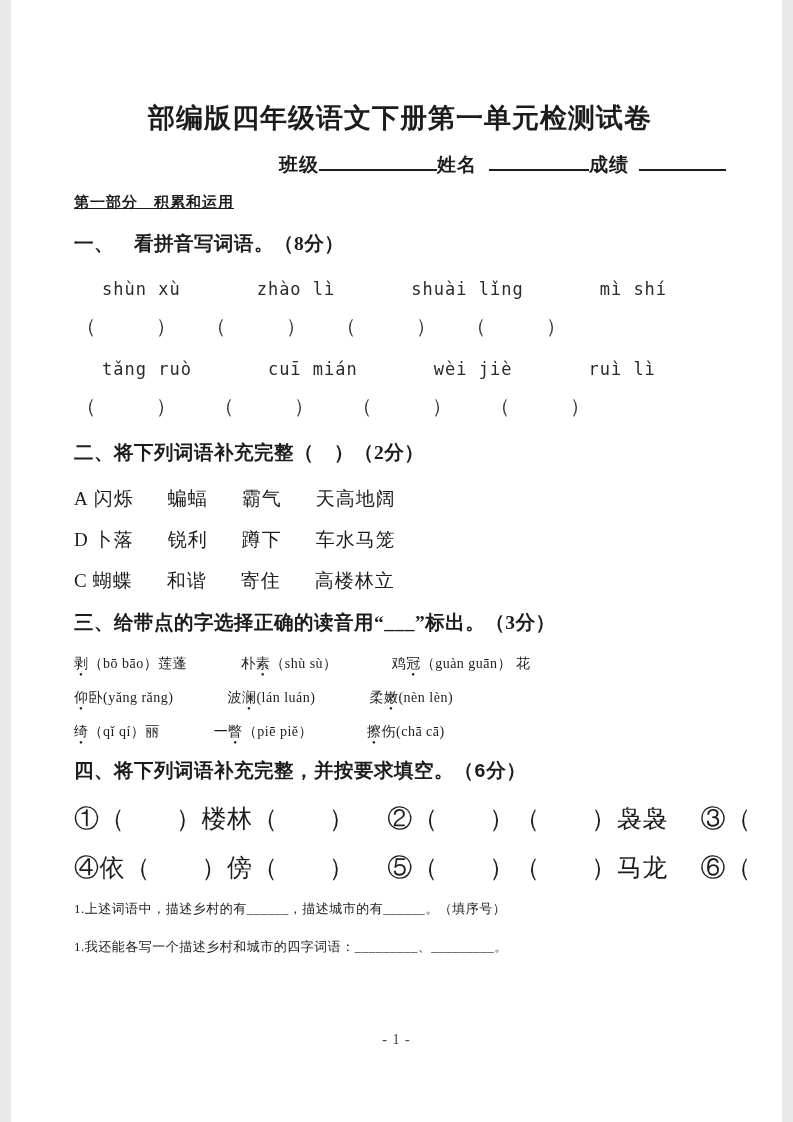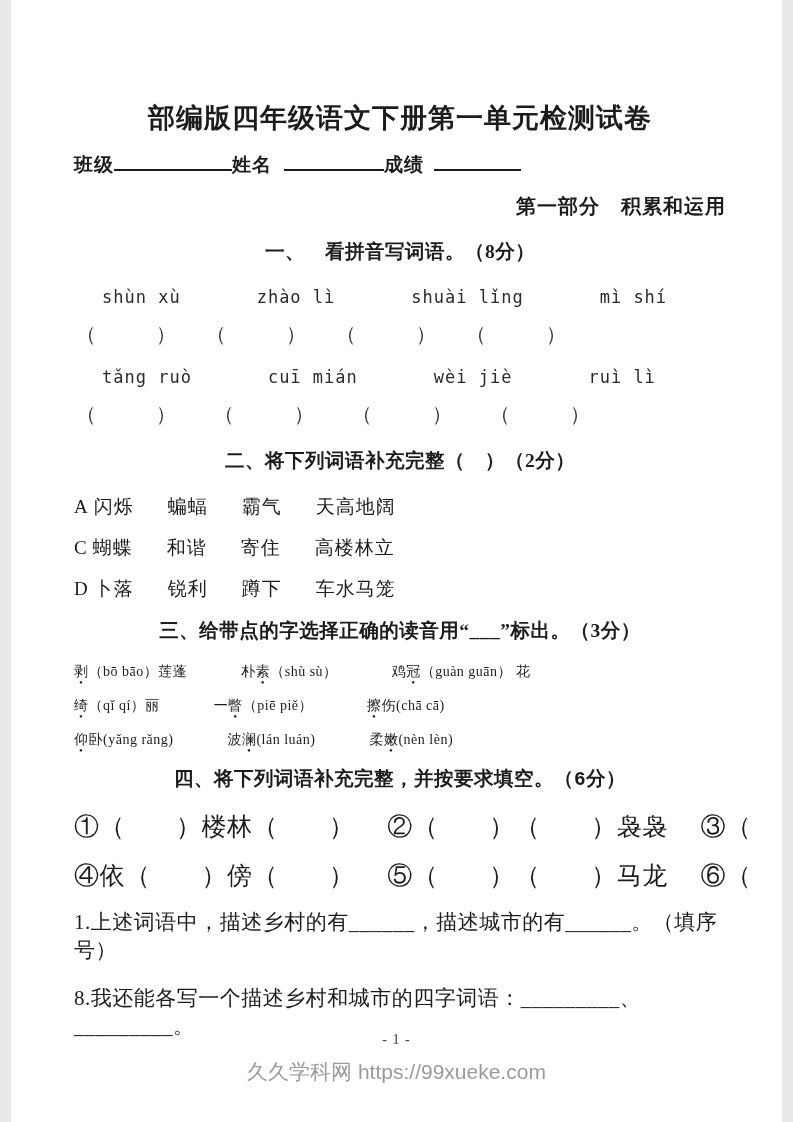--- a/index.html
+++ b/index.html
@@ -6,28 +6,28 @@
   html,body { background:#e9e9e9; }
   .page {
     width:771px; height:1122px; margin:0 auto; background:#ffffff;
     font-family:"Liberation Serif","DejaVu Serif",serif;
     color:#1c1c1c; position:relative; overflow:hidden;
   }
   .content { padding:100px 56px 0 63px; }
 
   .title { font-size:27px; font-weight:bold; text-align:center; letter-spacing:1px; margin-bottom:16px; }
 
-  .fields { font-size:19px; font-weight:bold; text-align:left; margin-bottom:15px; white-space:nowrap; }
+  .fields { font-size:19px; font-weight:bold; text-align:right; margin-bottom:15px; white-space:nowrap; }
   .uline { display:inline-block; border-bottom:2px solid #1c1c1c; height:1em; vertical-align:baseline; }
   .u1 { width:118px; } .u2 { width:100px; margin-left:12px; } .u3 { width:87px; margin-left:10px; }
   .fields .lbl { letter-spacing:1px; }
 
-  .part-heading { font-size:20px; font-weight:bold; text-align:right; margin-bottom:18px; letter-spacing:1px; }
+  .part-heading { font-size:15px; font-weight:bold; text-align:left; margin-bottom:18px; letter-spacing:1px;text-decoration:underline; }
 
-  .sec-heading { font-size:19.5px; font-weight:bold; margin-bottom:18px; letter-spacing:0.5px;text-align:center; }
+  .sec-heading { font-size:19.5px; font-weight:bold; margin-bottom:18px; letter-spacing:0.5px; }
   .sec1-h { margin-bottom:22px; }
 
   .pinyin-row { font-family:"DejaVu Sans Mono","Liberation Mono",monospace; font-size:17px; color:#2a2a2a;
                 display:flex; gap:76px; padding-left:28px; margin-bottom:14px; white-space:nowrap; }
   .pinyin-row .py-word { letter-spacing:1px; }
   .bracket-row { font-size:20px; color:#3a3a3a; display:flex; gap:30px; padding-left:2px; margin-bottom:19px; white-space:nowrap; }
   .bracket-row.r2 { gap:38px; }
 
   .opt-row { font-size:19px; margin-bottom:15px; white-space:nowrap; }
   .opt-letter { font-family:"Liberation Serif",serif; margin-right:6px; }
@@ -37,21 +37,21 @@
   .s3-row { font-size:14px; margin-bottom:16px; white-space:nowrap; letter-spacing:0.5px; }
   .s3-item { margin-right:50px; }
   .s3-item:last-child { margin-right:0; }
   .dotchar { position:relative; display:inline-block; }
   .dotchar::after { content:"•"; position:absolute; left:50%; transform:translateX(-50%);
                     bottom:-0.62em; font-size:11px; line-height:1; color:#1c1c1c; }
 
   .s4-row { font-size:25px; margin-bottom:16px; white-space:nowrap; letter-spacing:0.5px; }
   .s4-item { margin-right:26px; }
   .s4-item:last-child { margin-right:0; }
-  .q-line { font-size:21px; margin-bottom:20px; letter-spacing:0.5px; }
+  .q-line { font-size:13px; margin-bottom:20px; letter-spacing:0.5px; }
 
   .page-number { position:absolute; left:0; right:0; top:1032px; text-align:center;
                  font-size:14px; color:#3c3c3c; letter-spacing:1px; }
   .site-footer { position:absolute; left:0; right:0; top:1058px; text-align:center;
                  font-size:21px; color:#9a9a9a;
                  font-family:"Liberation Sans","DejaVu Sans",sans-serif; }
 
   .mb-sec2 { margin-bottom:20px; }
   .mb-sec3 { margin-bottom:19px; }
   .mb-sec4 { margin-bottom:18px; }
@@ -99,57 +99,56 @@
       <span>（　　　）</span>
       <span>（　　　）</span>
     </div>
 
     <div class="sec-heading mb-sec2">二、将下列词语补充完整（　）（2分）</div>
 
     <div class="opt-row">
       <span class="opt-letter">A</span><span class="opt-word">闪烁</span><span class="opt-word">蝙蝠</span><span class="opt-word">霸气</span><span class="opt-word">天高地阔</span>
     </div>
     <div class="opt-row">
-      <span class="opt-letter">C</span><span class="opt-word">蝴蝶</span><span class="opt-word">和谐</span><span class="opt-word">寄住</span><span class="opt-word">高楼林立</span>
+      <span class="opt-letter">D</span><span class="opt-word">卜落</span><span class="opt-word">锐利</span><span class="opt-word">蹲下</span><span class="opt-word">车水马笼</span>
     </div>
     <div class="opt-row">
-      <span class="opt-letter">D</span><span class="opt-word">卜落</span><span class="opt-word">锐利</span><span class="opt-word">蹲下</span><span class="opt-word">车水马笼</span>
+      <span class="opt-letter">C</span><span class="opt-word">蝴蝶</span><span class="opt-word">和谐</span><span class="opt-word">寄住</span><span class="opt-word">高楼林立</span>
     </div>
 
     <div class="sec-heading mb-sec3 sec3-block">三、给带点的字选择正确的读音用“___”标出。（3分）</div>
 
     <div class="s3-row">
       <span class="s3-item"><span></span><span class="dotchar">剥</span><span>（bō bāo）莲蓬</span></span>
       <span class="s3-item"><span>朴</span><span class="dotchar">素</span><span>（shù sù）</span></span>
       <span class="s3-item"><span>鸡</span><span class="dotchar">冠</span><span>（guàn guān） 花</span></span>
     </div>
     <div class="s3-row">
+      <span class="s3-item"><span></span><span class="dotchar">仰</span><span>卧(yǎng rǎng)</span></span>
+      <span class="s3-item"><span>波</span><span class="dotchar">澜</span><span>(lán luán)</span></span>
+      <span class="s3-item"><span>柔</span><span class="dotchar">嫩</span><span>(nèn lèn)</span></span>
+    </div>
+    <div class="s3-row">
       <span class="s3-item"><span></span><span class="dotchar">绮</span><span>（qǐ qí）丽</span></span>
       <span class="s3-item"><span>一</span><span class="dotchar">瞥</span><span>（piē piě）</span></span>
       <span class="s3-item"><span></span><span class="dotchar">擦</span><span>伤(chā cā)</span></span>
-    </div>
-    <div class="s3-row">
-      <span class="s3-item"><span></span><span class="dotchar">仰</span><span>卧(yǎng rǎng)</span></span>
-      <span class="s3-item"><span>波</span><span class="dotchar">澜</span><span>(lán luán)</span></span>
-      <span class="s3-item"><span>柔</span><span class="dotchar">嫩</span><span>(nèn lèn)</span></span>
     </div>
 
     <div class="sec-heading mb-sec4 sec4-block">四、将下列词语补充完整，并按要求填空。（6分）</div>
 
     <div class="s4-row">
       <span class="s4-item">①（　　）楼林（　　）</span>
       <span class="s4-item">②（　　）（　　）袅袅</span>
       <span class="s4-item">③（　　）（　　）相闻</span>
     </div>
     <div class="s4-row">
       <span class="s4-item">④依（　　）傍（　　）</span>
       <span class="s4-item">⑤（　　）（　　）马龙</span>
       <span class="s4-item">⑥（　　）街（　　）巷</span>
     </div>
 
     <div class="q-line">1.上述词语中，描述乡村的有______，描述城市的有______。（填序号）</div>
-    <div class="q-line">8.我还能各写一个描述乡村和城市的四字词语：_________、_________。</div>
+    <div class="q-line">1.我还能各写一个描述乡村和城市的四字词语：_________、_________。</div>
 
   </div>
 
   <div class="page-number">- 1 -</div>
-  <div class="site-footer">久久学科网 https://99xueke.com</div>
 </div>
 
 </body></html>

